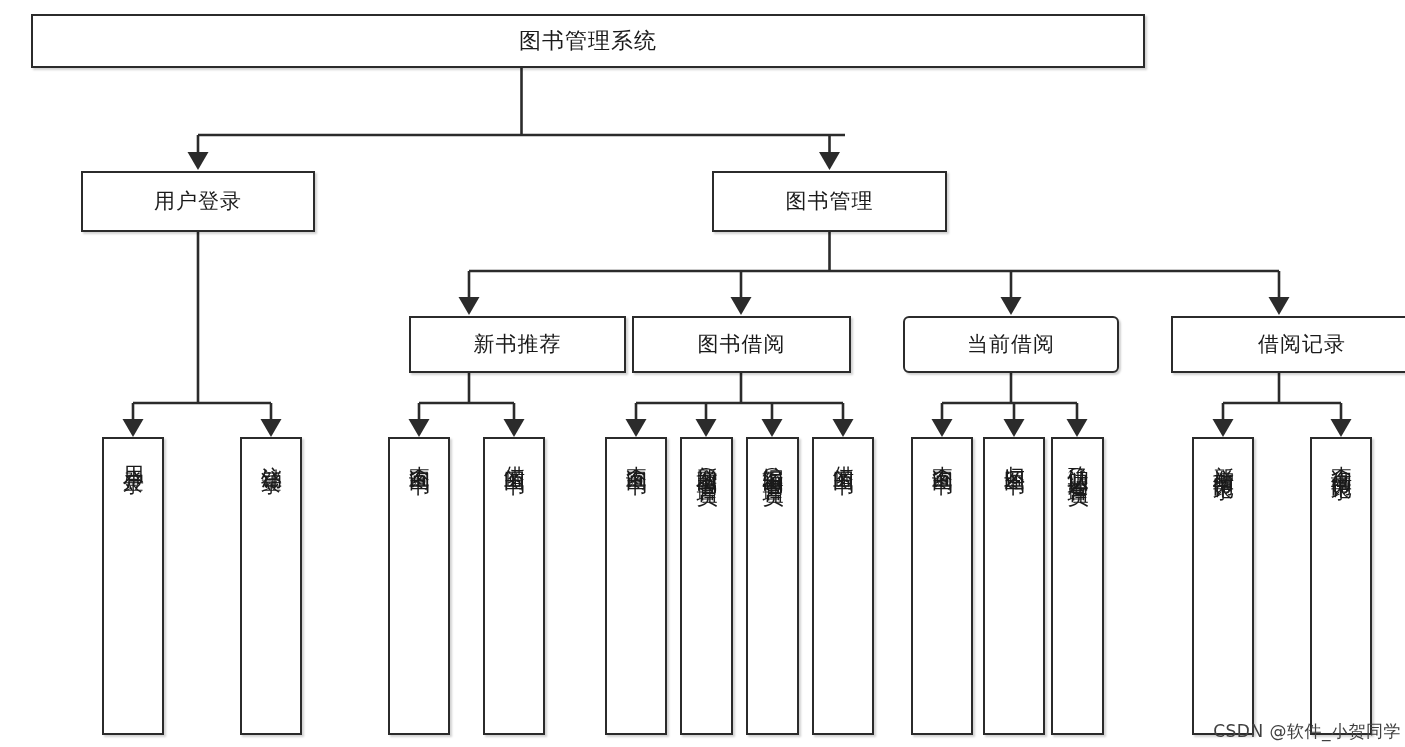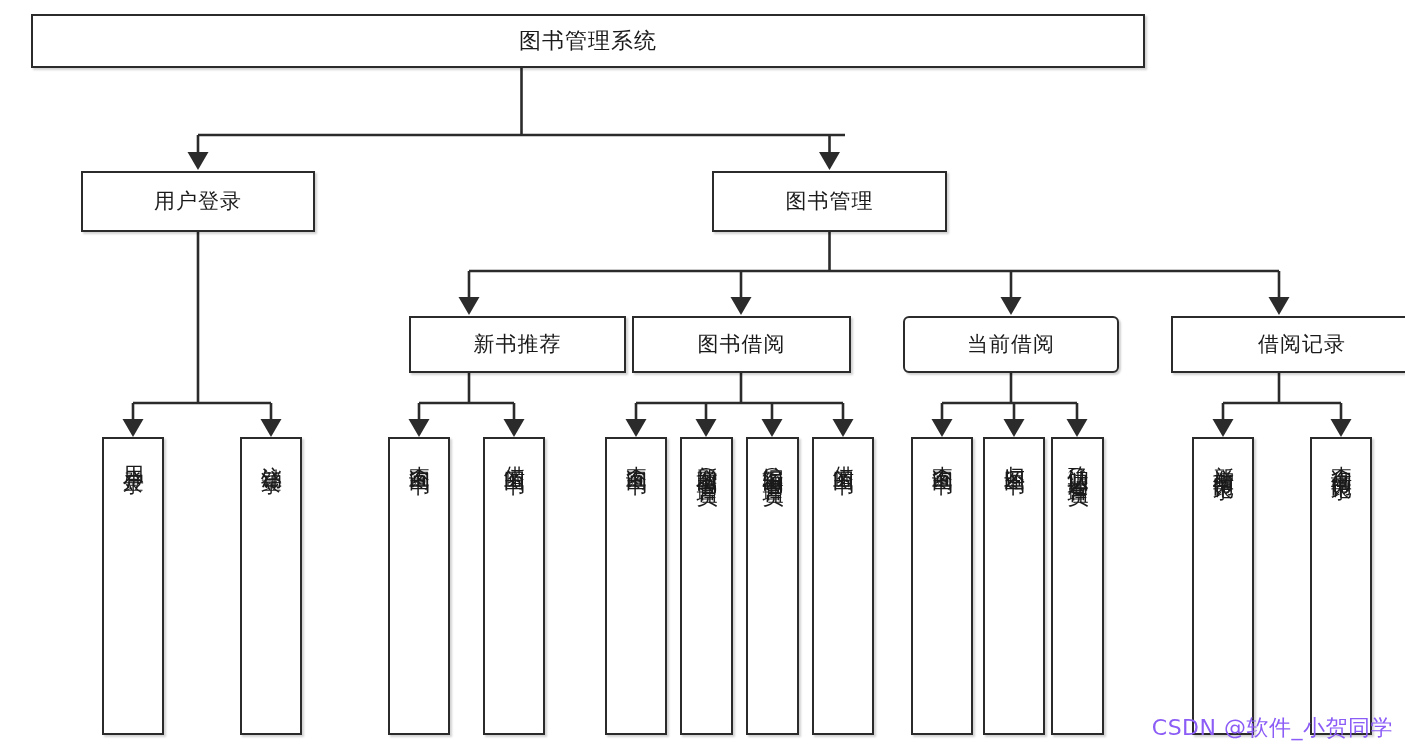--- a/index.html
+++ b/index.html
@@ -53,24 +53,24 @@
     color: #1a1a1a;
     writing-mode: vertical-rl;
     text-orientation: upright;
     letter-spacing: 3px;
     line-height: 1.1;
     white-space: nowrap;
     display: block;
   }
   #watermark {
     position: absolute;
-    right: 12px;
+    right: 4px;
     bottom: 4px;
-    font-size: 22px;
-    color: #8b5cf6;
+    font-size: 17px;
+    color: #404040;
     letter-spacing: 0.5px;
     white-space: nowrap;
     pointer-events: none;
   }
 </style>
 </head>
 <body>
 
 <div id="diagram-root">
 

